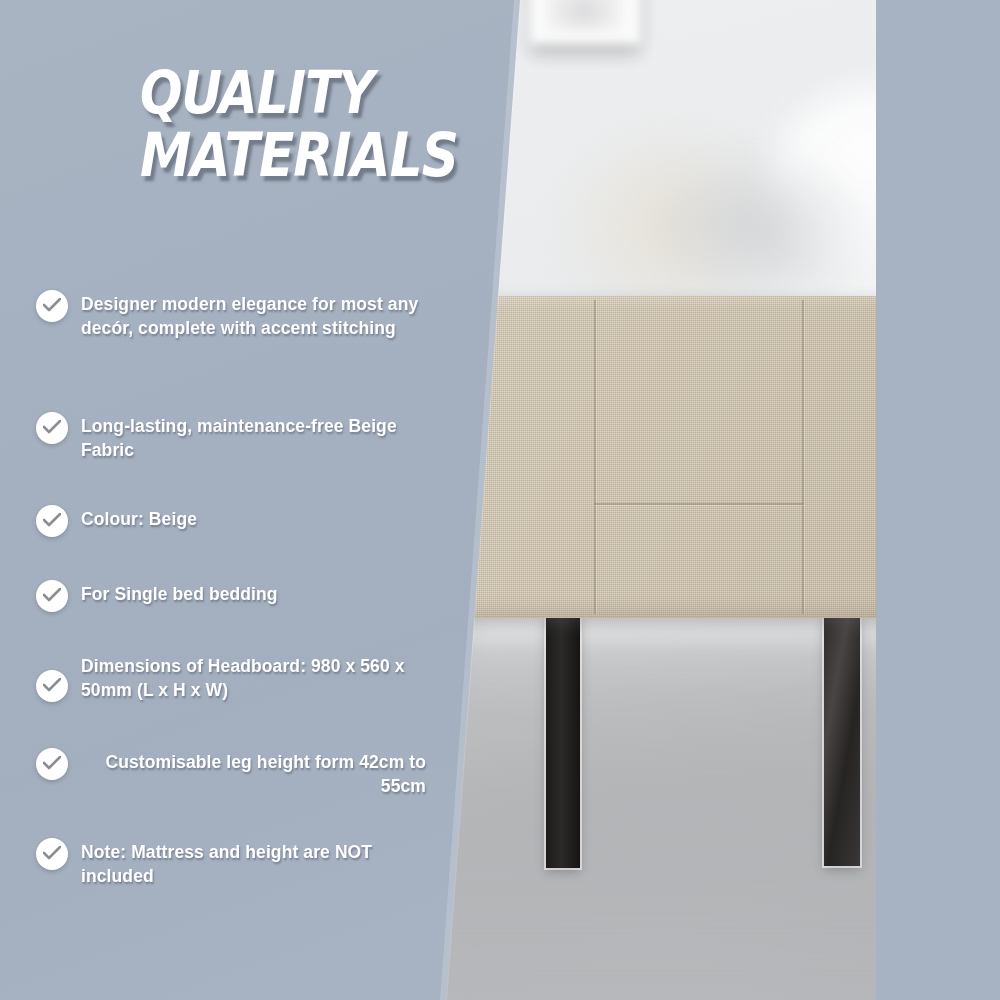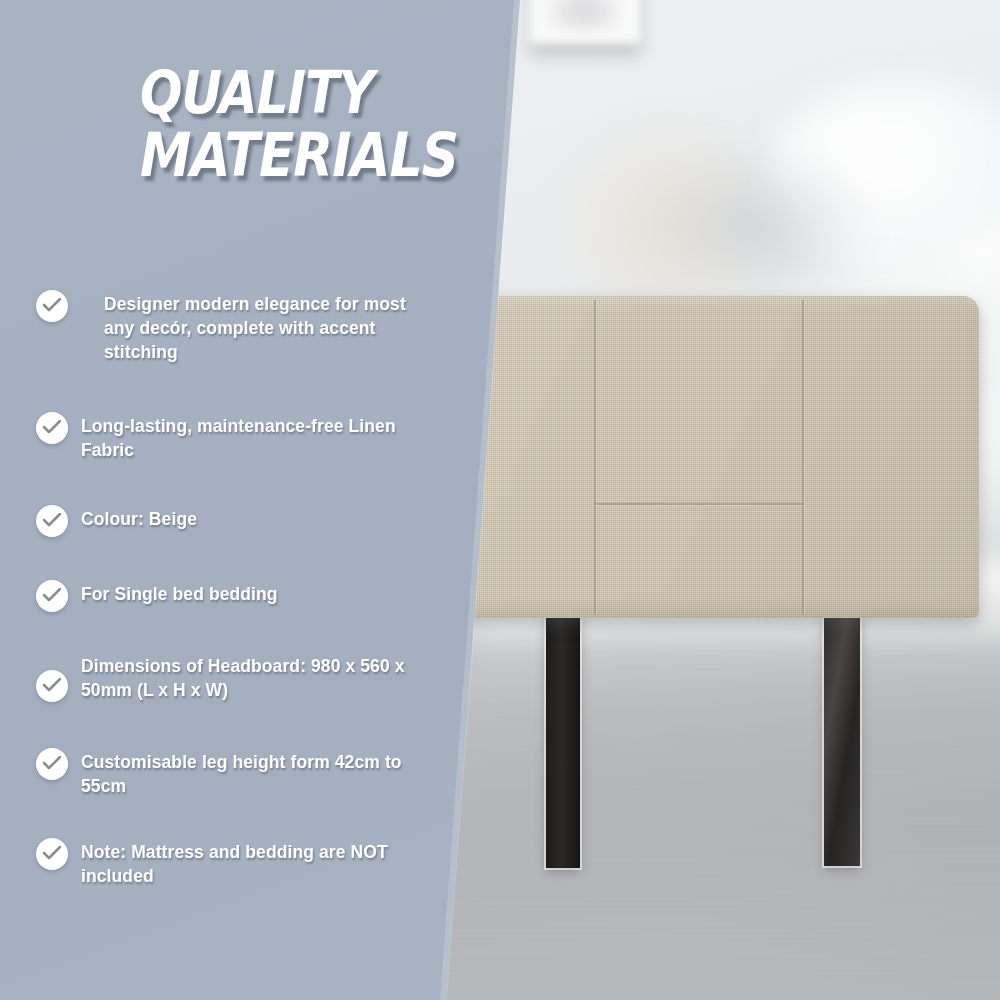--- a/index.html
+++ b/index.html
@@ -1,21 +1,21 @@
 <!DOCTYPE html>
 <html><head>
 <meta charset="utf-8">
 <style>
   html,body{margin:0;padding:0;}
   body{
     width:1000px;height:1000px;overflow:hidden;
     font-family:"Liberation Sans","DejaVu Sans",sans-serif;
     background:#a7b2c2;
   }
-  #stage{position:relative;width:1000px;height:1000px;overflow:hidden;}
+  #stage{position:relative;width:876px;height:1000px;overflow:hidden;}
 
   
   .photo{
     position:absolute;left:0;top:0;width:1000px;height:1000px;
     background:
       
       radial-gradient(ellipse 420px 300px at 660px 930px, rgba(190,190,192,.95) 0%, rgba(190,190,192,0) 72%),
       
       radial-gradient(ellipse 520px 260px at 880px 430px, rgba(255,255,255,.95) 0%, rgba(255,255,255,0) 70%),
       radial-gradient(ellipse 300px 200px at 980px 250px, rgba(255,255,255,.9) 0%, rgba(255,255,255,0) 70%),
@@ -156,36 +156,36 @@
   <div class="panel"></div>
   <div class="panel-edge"></div>
 
   <div class="title">
     <span>QUALITY</span>
     <span class="l2">MATERIALS</span>
   </div>
 
   <div class="bullets">
 
-    <div class="bullet" style="top:0px;gap:23px;">
+    <div class="bullet" style="top:0px;">
       <span class="check">
         <svg width="18" height="16" viewBox="0 0 18 16">
             <polyline points="1,7 6,12 17,1" fill="none" stroke="#8a8e93" stroke-width="2.6" stroke-linecap="round" stroke-linejoin="round"></polyline>
           </svg>
       </span>
       <span class="btext">Designer modern elegance for most any decór, complete with accent stitching</span>
     </div>
 
     <div class="bullet" style="top:122px;">
       <span class="check">
         <svg width="18" height="16" viewBox="0 0 18 16">
             <polyline points="1,7 6,12 17,1" fill="none" stroke="#8a8e93" stroke-width="2.6" stroke-linecap="round" stroke-linejoin="round"></polyline>
           </svg>
       </span>
-      <span class="btext">Long-lasting, maintenance-free Linen Fabric</span>
+      <span class="btext">Long-lasting, maintenance-free Beige Fabric</span>
     </div>
 
     <div class="bullet" style="top:215px;text-align:center;">
       <span class="check">
         <svg width="18" height="16" viewBox="0 0 18 16">
             <polyline points="1,7 6,12 17,1" fill="none" stroke="#8a8e93" stroke-width="2.6" stroke-linecap="round" stroke-linejoin="round"></polyline>
           </svg>
       </span>
       <span class="btext">Colour: Beige</span>
     </div>
@@ -201,33 +201,33 @@
 
     <div class="bullet" style="top:362px;align-items:flex-end;">
       <span class="check">
         <svg width="18" height="16" viewBox="0 0 18 16">
             <polyline points="1,7 6,12 17,1" fill="none" stroke="#8a8e93" stroke-width="2.6" stroke-linecap="round" stroke-linejoin="round"></polyline>
           </svg>
       </span>
       <span class="btext">Dimensions of Headboard: 980 x 560 x 50mm (L x H x W)</span>
     </div>
 
-    <div class="bullet" style="top:458px;">
+    <div class="bullet" style="top:458px;text-align:right;">
       <span class="check">
         <svg width="18" height="16" viewBox="0 0 18 16">
             <polyline points="1,7 6,12 17,1" fill="none" stroke="#8a8e93" stroke-width="2.6" stroke-linecap="round" stroke-linejoin="round"></polyline>
           </svg>
       </span>
       <span class="btext">Customisable leg height form 42cm to 55cm</span>
     </div>
 
     <div class="bullet" style="top:548px;">
       <span class="check">
         <svg width="18" height="16" viewBox="0 0 18 16">
             <polyline points="1,7 6,12 17,1" fill="none" stroke="#8a8e93" stroke-width="2.6" stroke-linecap="round" stroke-linejoin="round"></polyline>
           </svg>
       </span>
-      <span class="btext">Note: Mattress and bedding are NOT included</span>
+      <span class="btext">Note: Mattress and height are NOT included</span>
     </div>
 
   </div>
 
 </div>
 
 </body></html>

